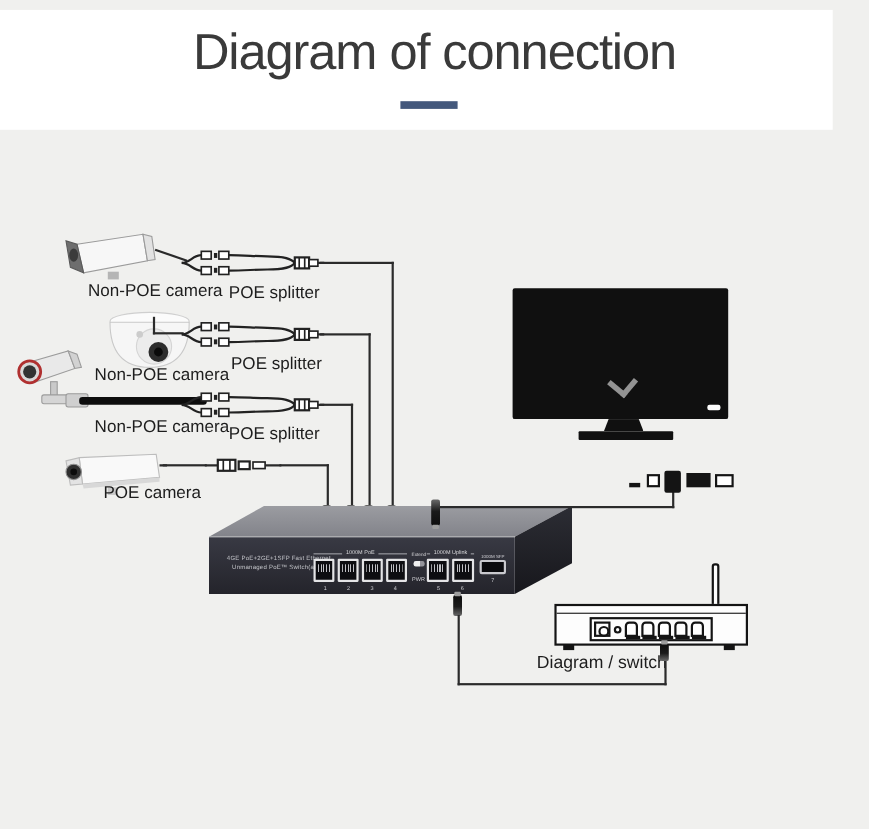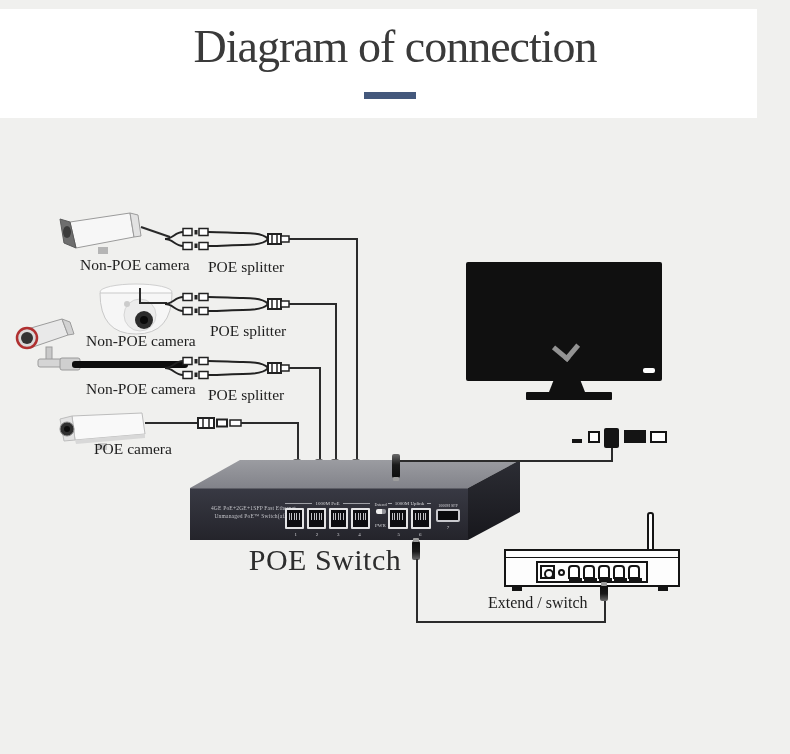--- a/index.html
+++ b/index.html
@@ -1,17 +1,17 @@
 <!DOCTYPE html>
 <html><head>
 <meta charset="utf-8">
 <style>
   html,body{margin:0;padding:0;background:#f0f0ee;}
   #stage{position:relative;width:757px;height:754px;background:#f0f0ee;
-         font-family:Liberation Serif, serif;overflow:hidden;}
+         font-family:Liberation Sans, sans-serif;overflow:hidden;}
   .abs{position:absolute;}
   .lbl{position:absolute;font-size:15.5px;color:#1d1d1d;white-space:nowrap;}
   .cable{position:absolute;background:#2b2b2b;}
   .cable-thick{position:absolute;background:#0d0d0d;border-radius:3px;}
   .plug{position:absolute;width:8px;border-radius:2px;
         background:linear-gradient(180deg,#6a6a6a,#1a1a1a 45%,#0d0d0d);}
   .plug::after{content:"";position:absolute;left:1px;right:1px;bottom:-3px;height:4px;
         background:#9d9d9d;border-radius:1px;}
   .plug.up{background:linear-gradient(0deg,#6a6a6a,#1a1a1a 45%,#0d0d0d);}
   .plug.up::after{bottom:auto;top:-3px;}
@@ -277,21 +277,20 @@
           <span>6</span>
         </div>
       </div>
       <div class="sfp">
         <div class="sfp-lbl">1000M SFP</div>
         <div class="sfp-port"></div>
         <div class="sfp-num">7</div>
       </div>
     </div>
   </div>
-  <div class="sw-label">POE Switch</div>
 
   <div class="cable" style="left:398px;top:460px;width:215px;height:2px"></div>
   <div class="plug" style="left:392px;top:454px;height:24px"></div>
   <div class="cable" style="left:611px;top:446px;width:2px;height:16px"></div>
 
   <div class="mon-frame"></div>
   <div class="mon-check"></div>
   <div class="mon-led"></div>
   <div class="mon-neck"></div>
   <div class="mon-base"></div>
@@ -309,21 +308,21 @@
     <div class="rt-pwr"></div>
     <div class="rt-dot"></div>
     <div class="rt-port"></div>
     <div class="rt-port"></div>
     <div class="rt-port"></div>
     <div class="rt-port"></div>
     <div class="rt-port"></div>
   </div>
   <div class="rt-foot" style="left:512px;top:586px"></div>
   <div class="rt-foot" style="left:658px;top:586px"></div>
-  <div class="lbl" style="left:488px;top:594px;font-size:16px">Extend / switch</div>
+  <div class="lbl" style="left:488px;top:594px;font-size:16px">Diagram / switch</div>
 
   <div class="plug up" style="left:412px;top:541px;height:19px"></div>
   <div class="cable" style="left:416px;top:559px;width:2px;height:64px"></div>
   <div class="cable" style="left:416px;top:621px;width:190px;height:2px"></div>
   <div class="cable" style="left:604px;top:599px;width:2px;height:24px"></div>
   <div class="plug up" style="left:600px;top:585px;height:16px"></div>
 
 </div>
 
 </body></html>

